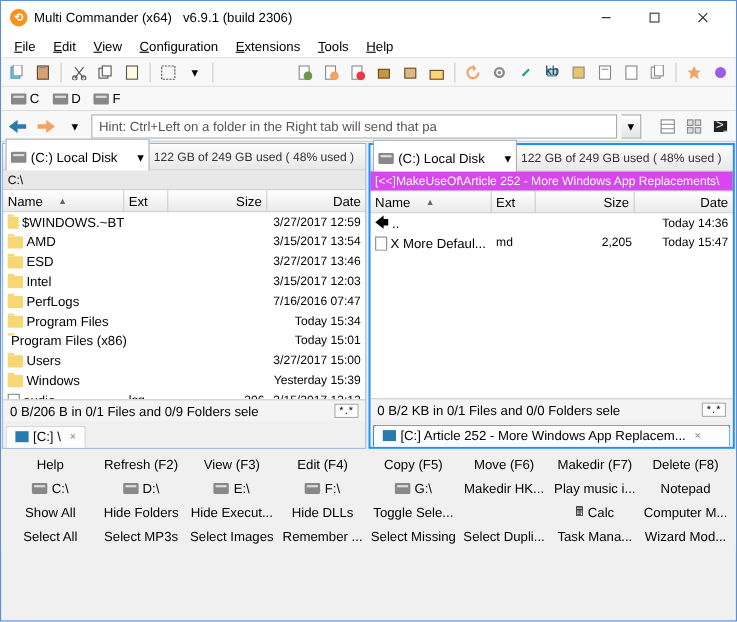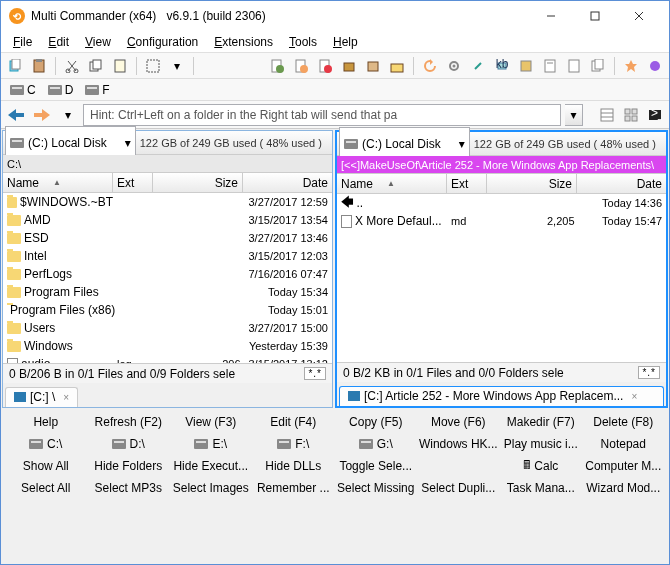--- a/index.html
+++ b/index.html
@@ -544,21 +544,21 @@
       </div>
       <div class="btmcell">
         <span class="disk-icon dico"></span>
         <span>F:\</span>
       </div>
       <div class="btmcell">
         <span class="disk-icon dico"></span>
         <span>G:\</span>
       </div>
       <div class="btmcell">
-        <span>Windows HK...</span>
+        <span>Makedir HK...</span>
       </div>
       <div class="btmcell">
         <span>Play music i...</span>
       </div>
       <div class="btmcell">
         <span>Notepad</span>
       </div>
     </div>
   <div class="btmrow" id="br3">
       <div class="btmcell">

